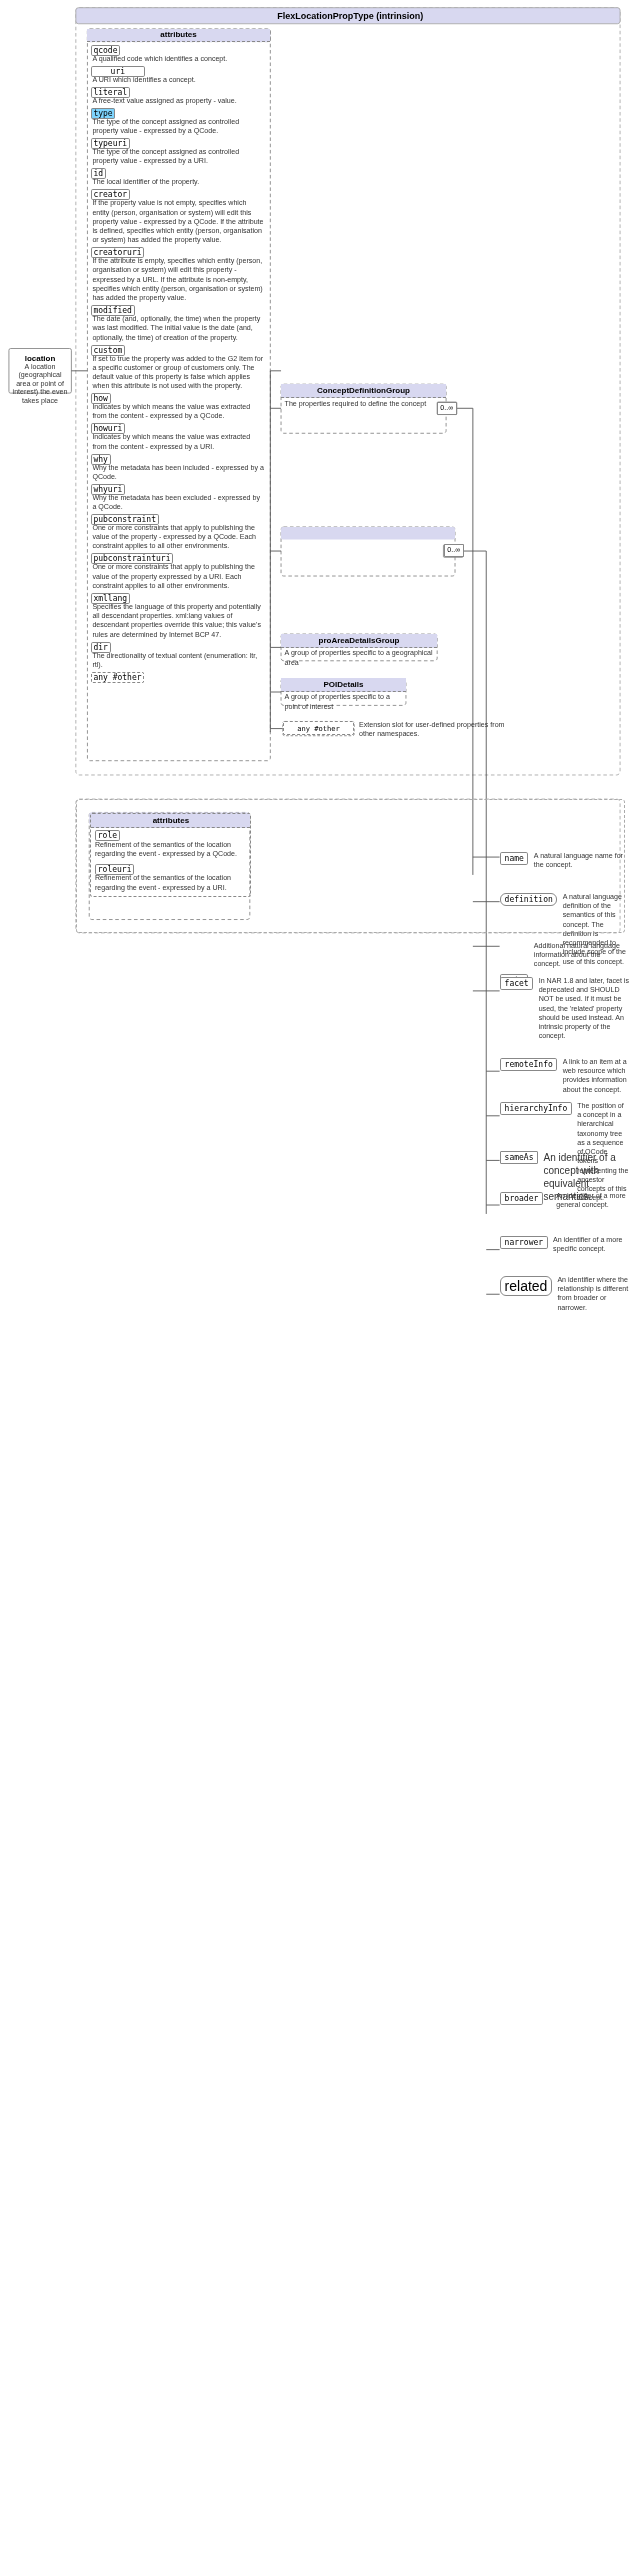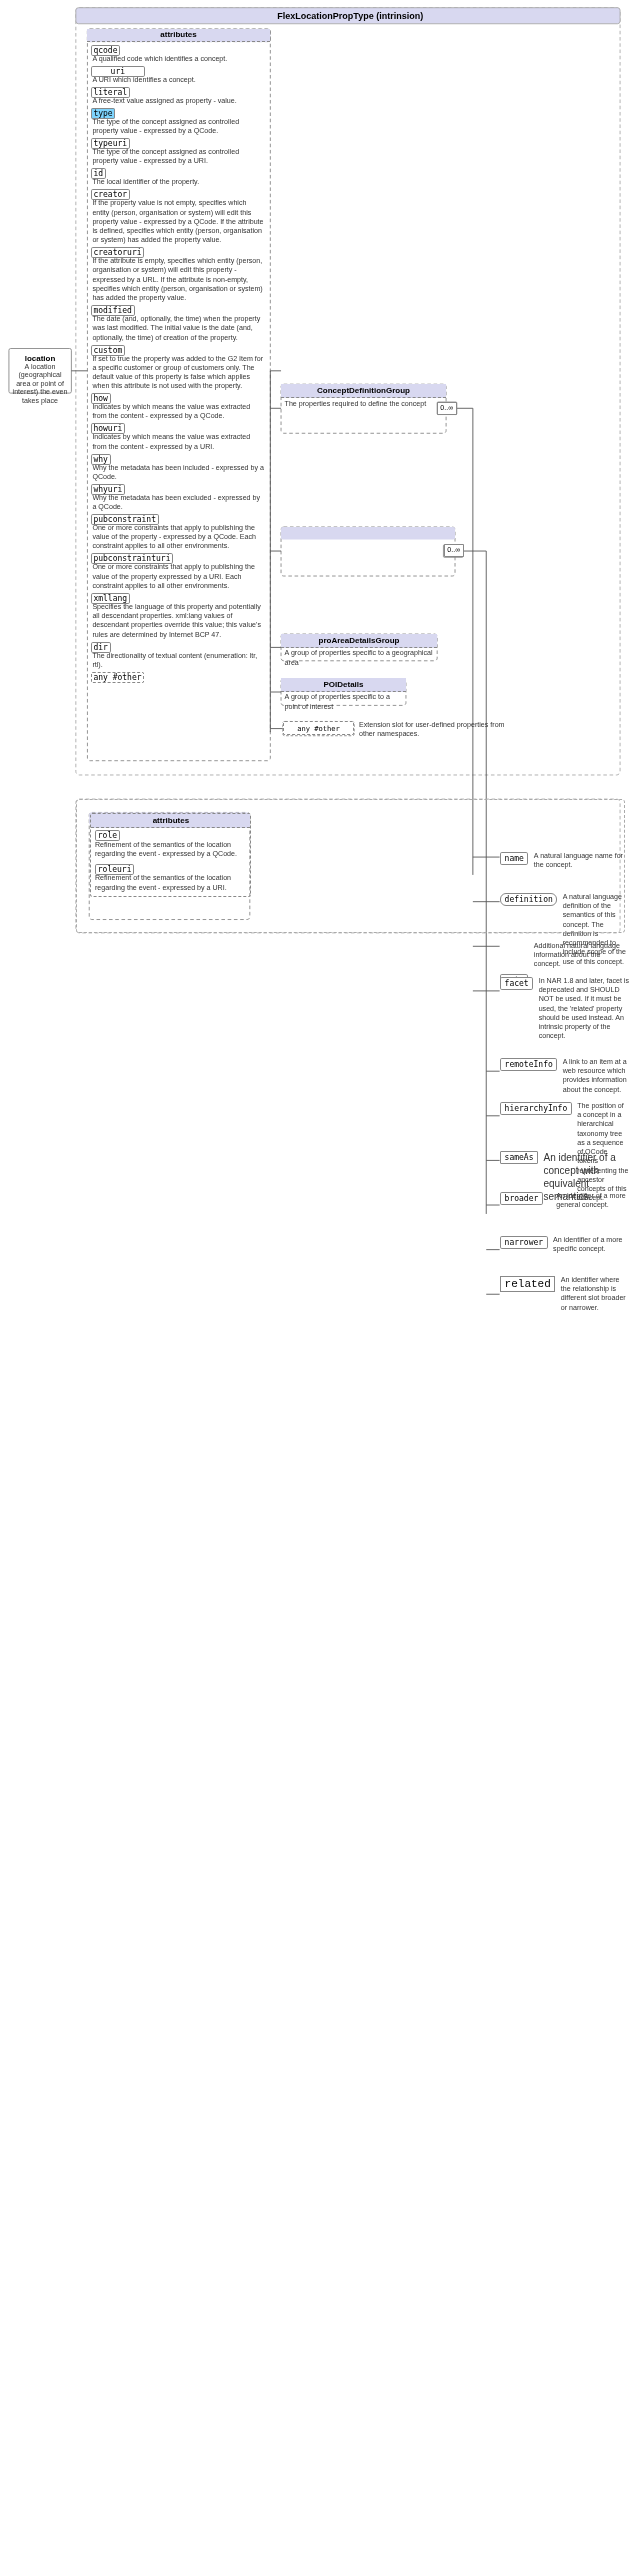--- a/index.html
+++ b/index.html
@@ -280,22 +280,22 @@
     <div style="border:0.9px solid #888;border-radius:1.8px;padding:0.9px 3.6px;font-size:8px;font-family:monospace;background:#fff;white-space:nowrap;">broader</div>
     <div style="font-size:7.1px;color:#333;margin-left:5.4px;max-width:107px;line-height:1.3;">An identifier of a more general concept.</div>
   </div>
 
   <div style="position:absolute;top:1236px;left:500px;display:flex;align-items:flex-start;">
     <div style="border:0.9px solid #888;border-radius:1.8px;padding:0.9px 3.6px;font-size:8px;font-family:monospace;background:#fff;white-space:nowrap;">narrower</div>
     <div style="font-size:7.1px;color:#333;margin-left:5.4px;max-width:107px;line-height:1.3;">An identifier of a more specific concept.</div>
   </div>
 
   <div style="position:absolute;top:1276px;left:500px;display:flex;align-items:flex-start;">
-    <div style="border:0.9px solid #888;border-radius:0;padding:0.9px 3.6px;font-size:11px;font-family:Liberation Mono, monospace;background:#fff;white-space:nowrap;">related</div>
-    <div style="font-size:7.1px;color:#333;margin-left:5.4px;max-width:107px;line-height:1.3;">An identifier where the relationship is different slot broader or narrower.</div>
+    <div style="border:0.9px solid #888;border-radius:6px;padding:0.9px 3.6px;font-size:14px;font-family:Liberation Sans, sans-serif;background:#fff;white-space:nowrap;">related</div>
+    <div style="font-size:7.1px;color:#333;margin-left:5.4px;max-width:107px;line-height:1.3;">An identifier where the relationship is different from broader or narrower.</div>
   </div>
 
   <div style="position:absolute;top:799px;left:76px;right:4.5px;height:134px;border:0.9px dashed #aaa;border-radius:3.6px;">
 
     <div style="position:absolute;top:13.4px;left:13.4px;width:161px;border:0.9px dashed #888;border-radius:2.7px;">
       <div style="background:#d8d8f0;border-bottom:0.9px dashed #888;padding:1.8px 5.4px;font-size:8px;font-weight:bold;text-align:center;">attributes</div>
 
       <div style="padding:1.8px 3.6px;">
         <span style="border:0.9px solid #888;border-radius:1.8px;padding:0 1.8px;font-family:monospace;font-size:8px;background:#fff;">role</span>
         <div style="font-size:7.1px;color:#333;line-height:1.3;padding:0.9px 0;">Refinement of the semantics of the location regarding the event - expressed by a QCode.</div>

